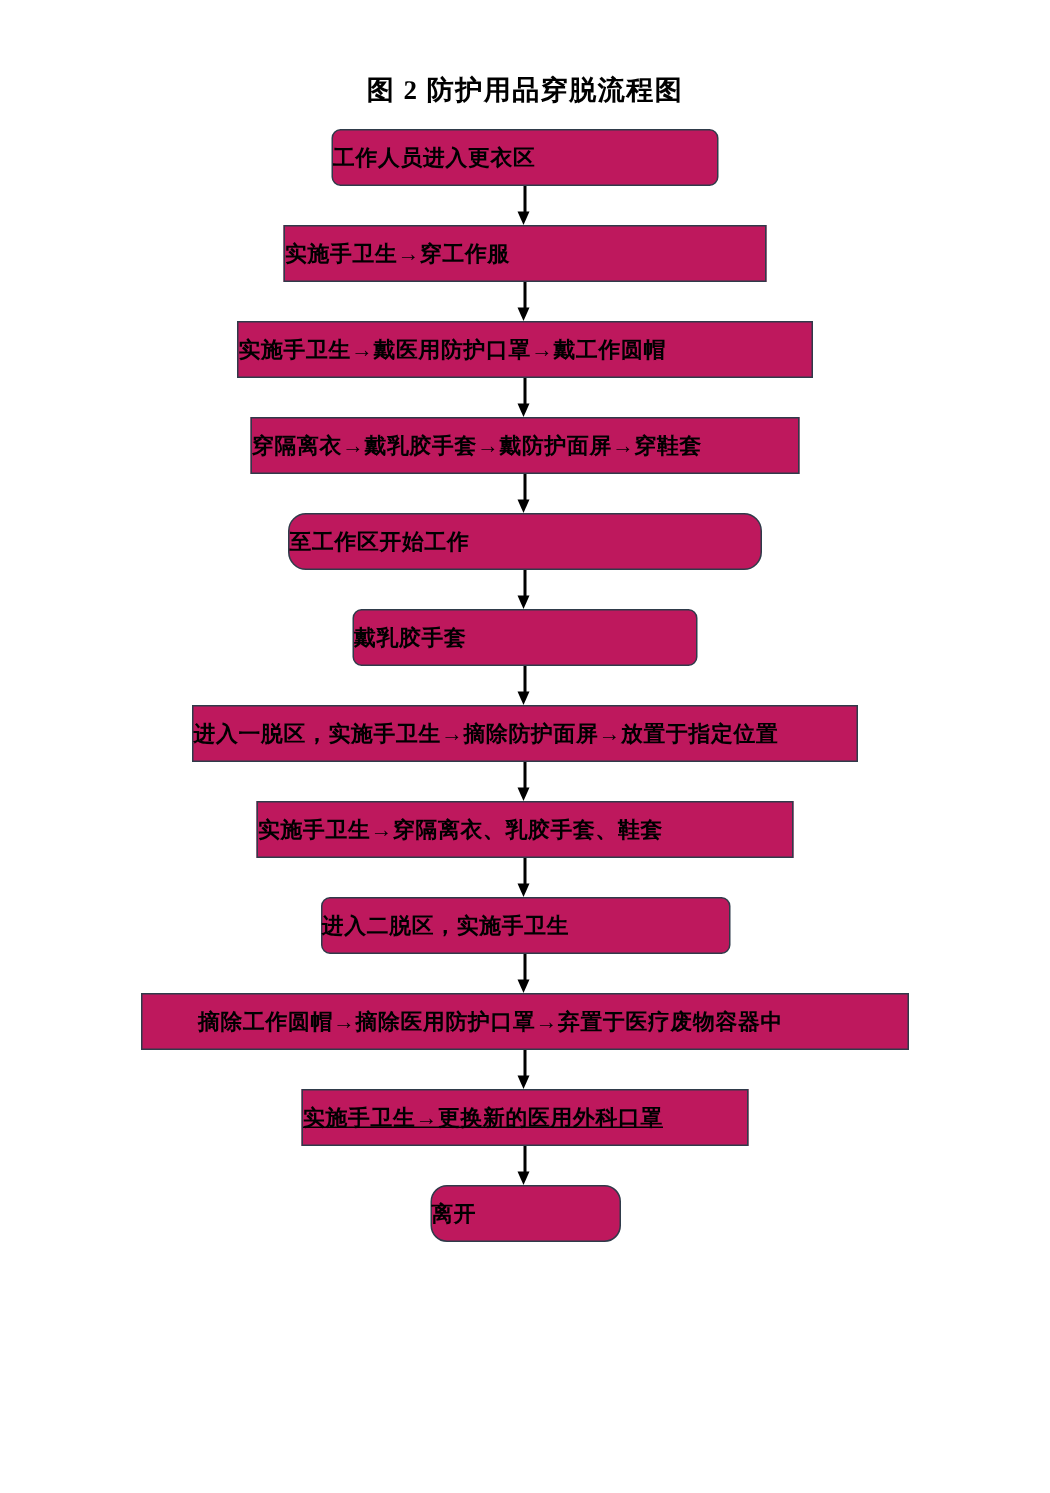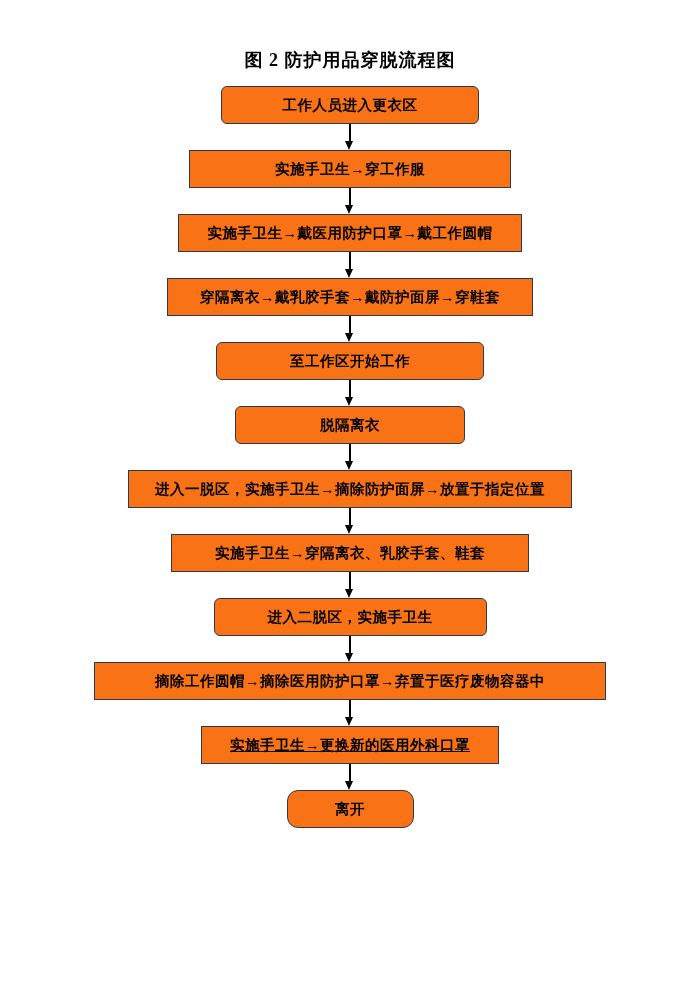--- a/index.html
+++ b/index.html
@@ -30,29 +30,29 @@
     margin-bottom: 12px;
     font-family: "Liberation Serif", "DejaVu Serif", serif;
   }
   .flow {
     margin-top: 14px;
     display: flex;
     flex-direction: column;
     align-items: center;
   }
   .node {
-    background: #f97316;
+    background: #be185d;
     border: 1px solid #2f3b4a;
     color: #000000;
     font-size: 14.5px;
     font-weight: bold;
     text-align: center;
     display: flex;
     align-items: center;
-    justify-content: center;
+    justify-content: flex-start;
     box-sizing: border-box;
     height: 38px;
     letter-spacing: 0.5px;
     white-space: nowrap;
   }
   .node.rounded { border-radius: 6px; }
   .arrow {
     width: 14px;
     height: 26px;
     position: relative;
@@ -94,46 +94,46 @@
       </div>
 
     <div class="node" style="width:322px;">
       <span>实施手卫生→穿工作服</span>
     </div>
     <div class="arrow">
         <span class="line"></span>
         <span class="head"></span>
       </div>
 
-    <div class="node" style="width:344px;">
+    <div class="node" style="width:384px;">
       <span>实施手卫生→戴医用防护口罩→戴工作圆帽</span>
     </div>
     <div class="arrow">
         <span class="line"></span>
         <span class="head"></span>
       </div>
 
     <div class="node" style="width:366px;">
       <span>穿隔离衣→戴乳胶手套→戴防护面屏→穿鞋套</span>
     </div>
     <div class="arrow">
         <span class="line"></span>
         <span class="head"></span>
       </div>
 
-    <div class="node rounded" style="width:268px;">
+    <div class="node rounded" style="width:316px;border-radius:12px;">
       <span>至工作区开始工作</span>
     </div>
     <div class="arrow">
         <span class="line"></span>
         <span class="head"></span>
       </div>
 
     <div class="node rounded" style="width:230px;">
-      <span>脱隔离衣</span>
+      <span>戴乳胶手套</span>
     </div>
     <div class="arrow">
         <span class="line"></span>
         <span class="head"></span>
       </div>
 
     <div class="node" style="width:444px;">
       <span>进入一脱区，实施手卫生→摘除防护面屏→放置于指定位置</span>
     </div>
     <div class="arrow">
@@ -150,21 +150,21 @@
       </div>
 
     <div class="node rounded" style="width:273px;">
       <span>进入二脱区，实施手卫生</span>
     </div>
     <div class="arrow">
         <span class="line"></span>
         <span class="head"></span>
       </div>
 
-    <div class="node" style="width:512px;">
+    <div class="node" style="width:512px;padding-left:37px;">
       <span>摘除工作圆帽→摘除医用防护口罩→弃置于医疗废物容器中</span>
     </div>
     <div class="arrow">
         <span class="line"></span>
         <span class="head"></span>
       </div>
 
     <div class="node" style="width:298px;text-decoration:underline;">
       <span>实施手卫生→更换新的医用外科口罩</span>
     </div>

